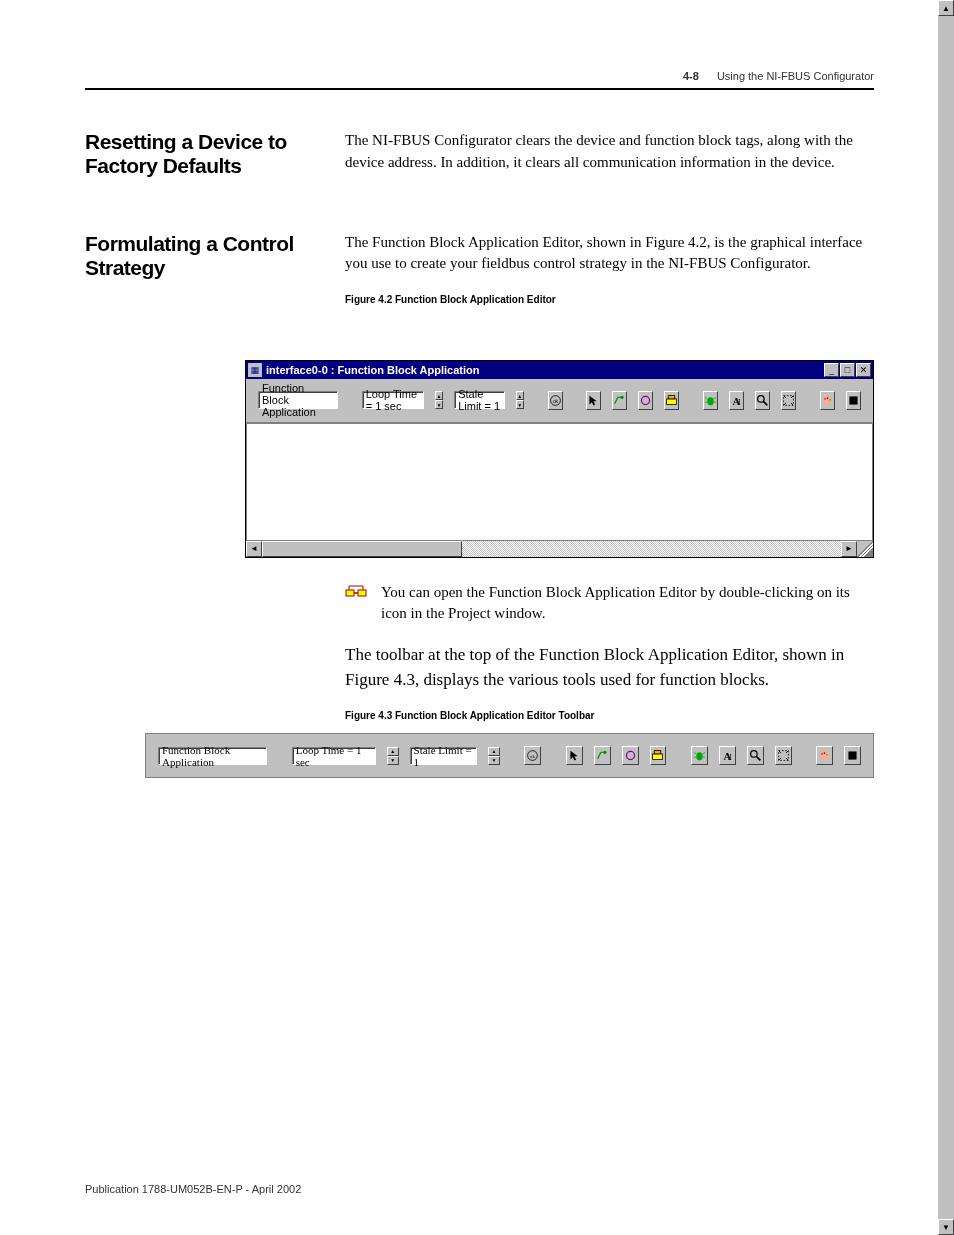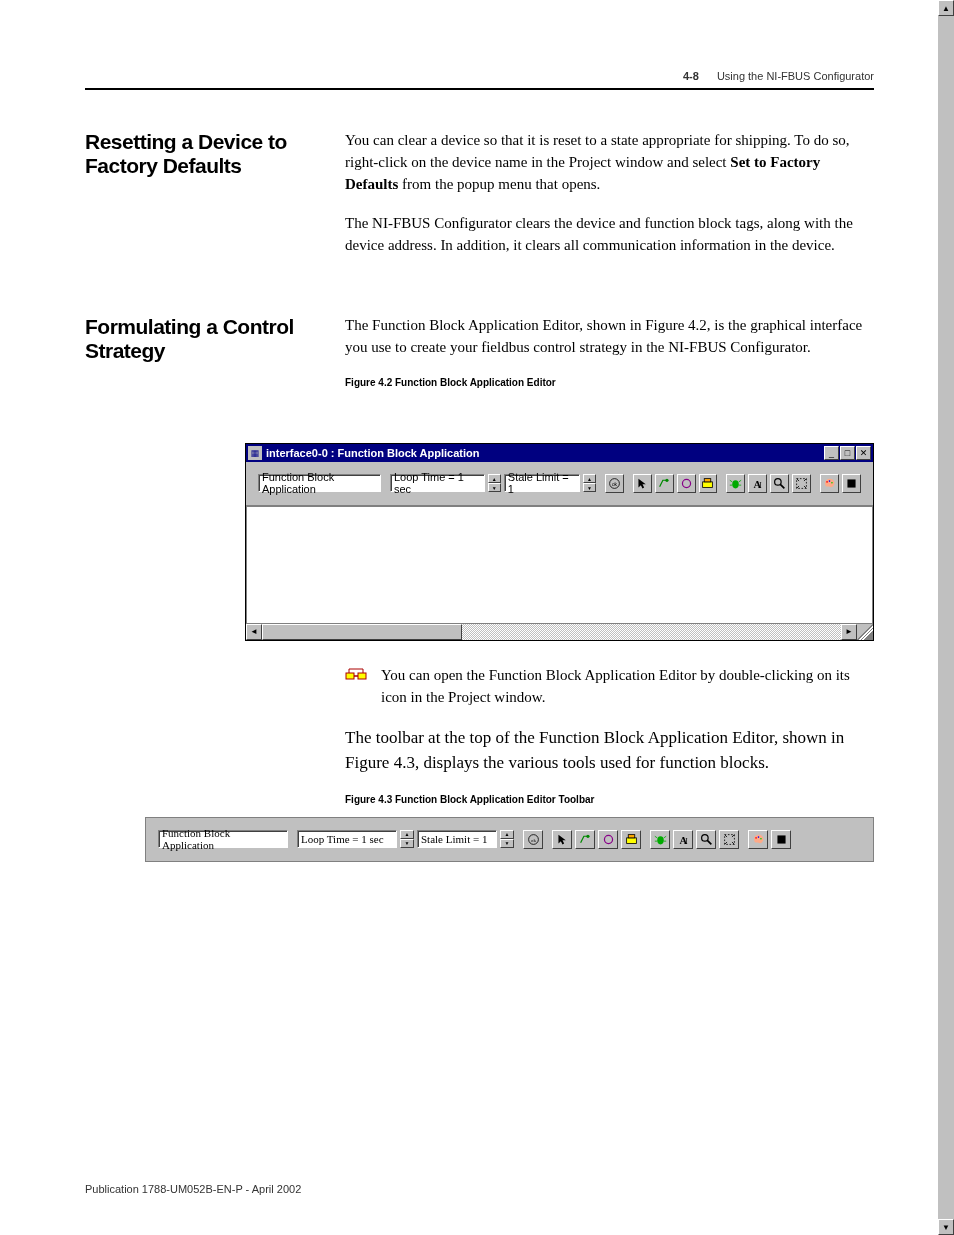--- a/index.html
+++ b/index.html
@@ -96,21 +96,21 @@
     display: flex;
     align-items: center;
     justify-content: center;
     color: #000;
   }
   .toolbar-row {
     display: flex;
     align-items: center;
     background: #c0c0c0;
     padding: 12px;
-    gap: 3px;
+    gap: 11px;
     border-bottom: 1px solid #808080;
   }
   .sunken-field {
     background: #fff;
     border: 1px solid #808080;
     border-right-color: #fff;
     border-bottom-color: #fff;
     box-shadow: inset 1px 1px 0 #404040;
     height: 18px;
     padding: 0 3px;
@@ -226,23 +226,20 @@
 <div class="page">
   <div class="header-line">
     <span class="page-num">4-8</span>
     <span>Using the NI-FBUS Configurator</span>
   </div>
   <div class="rule"></div>
 
   <div class="section">
     <div class="side-heading">Resetting a Device to Factory Defaults</div>
     <div class="body-col">
-      <p>
-        <span>You can clear a device so that it is reset to a state appropriate for shipping. To do so, right-click on the device name in the Project window and select </span><span class="bold">Set to Factory Defaults</span><span> from the popup menu that opens.</span>
-      </p>
       <p>The NI-FBUS Configurator clears the device and function block tags, along with the device address. In addition, it clears all communication information in the device.</p>
     </div>
   </div>
 
   <div class="section">
     <div class="side-heading">Formulating a Control Strategy</div>
     <div class="body-col">
       <p>The Function Block Application Editor, shown in Figure 4.2, is the graphical interface you use to create your fieldbus control strategy in the NI-FBUS Configurator.</p>
       <div class="fig-caption">Figure 4.2 Function Block Application Editor</div>
     </div>

